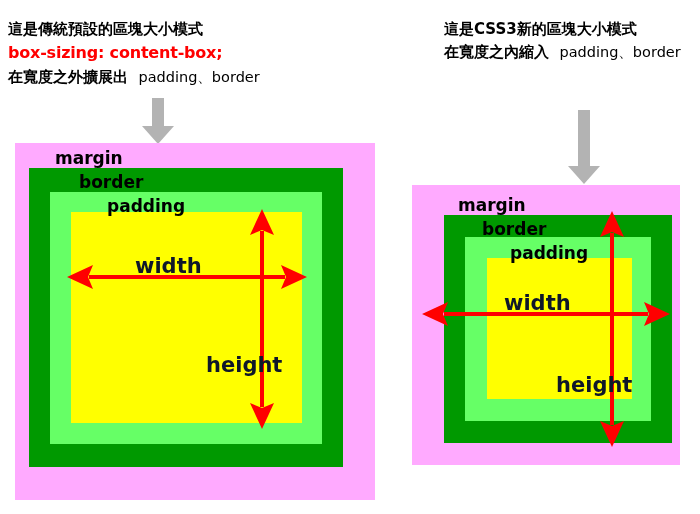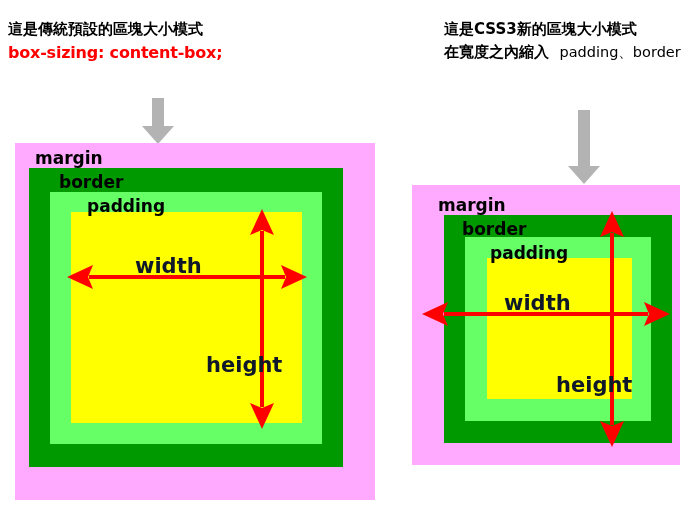--- a/index.html
+++ b/index.html
@@ -71,20 +71,21 @@
   .layer-padding { background: #66ff66; }
   .layer-content { background: #ffff00; }
 
   .layer-label {
     position: absolute;
     font-size: 17px;
     font-weight: 700;
     color: #000000;
     white-space: nowrap;
     line-height: 1;
+    margin-left: 20px;
   }
   .dim-label {
     position: absolute;
     font-size: 21px;
     font-weight: 700;
     color: #0f172a;
     white-space: nowrap;
     line-height: 1;
     z-index: 6;
   }
@@ -95,20 +96,21 @@
   }
 </style>
 </head>
 <body>
 
 <div class="stage">
 
   <div class="caption" id="caption-left">
     <span class="line plain">這是傳統預設的區塊大小模式</span>
     <span class="line code">box-sizing: content-box;</span>
+    <span class="line tail"><span>在寬度之外擴展出</span>&nbsp; <span class="mono">padding、border</span></span>
   </div>
 
   <div class="caption" id="caption-right">
     <span class="line plain">這是CSS3新的區塊大小模式</span>
     <span class="line tail"><span>在寬度之內縮入</span>&nbsp; <span class="mono">padding、border</span></span>
   </div>
 
   <svg class="gray-arrow" style="left:140px; top:98px;" width="36" height="48" viewBox="0 0 36 48">
     <path d="M12,0 L24,0 L24,28 L34,28 L18,46 L2,28 L12,28 Z" fill="#b3b3b3"></path>
   </svg>

